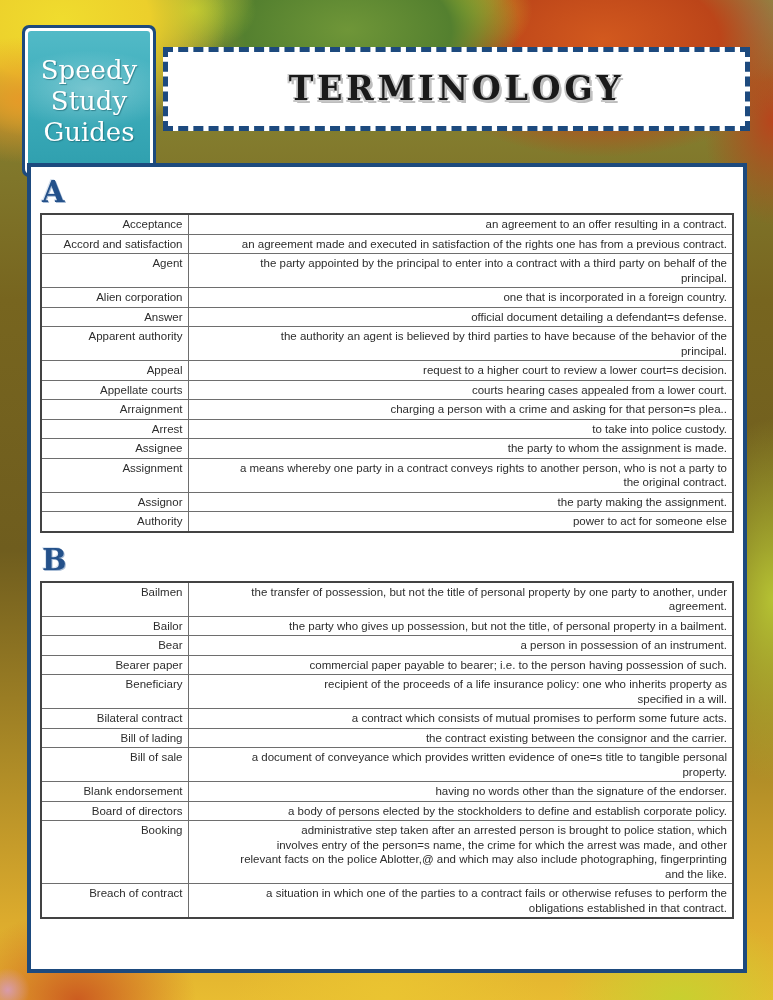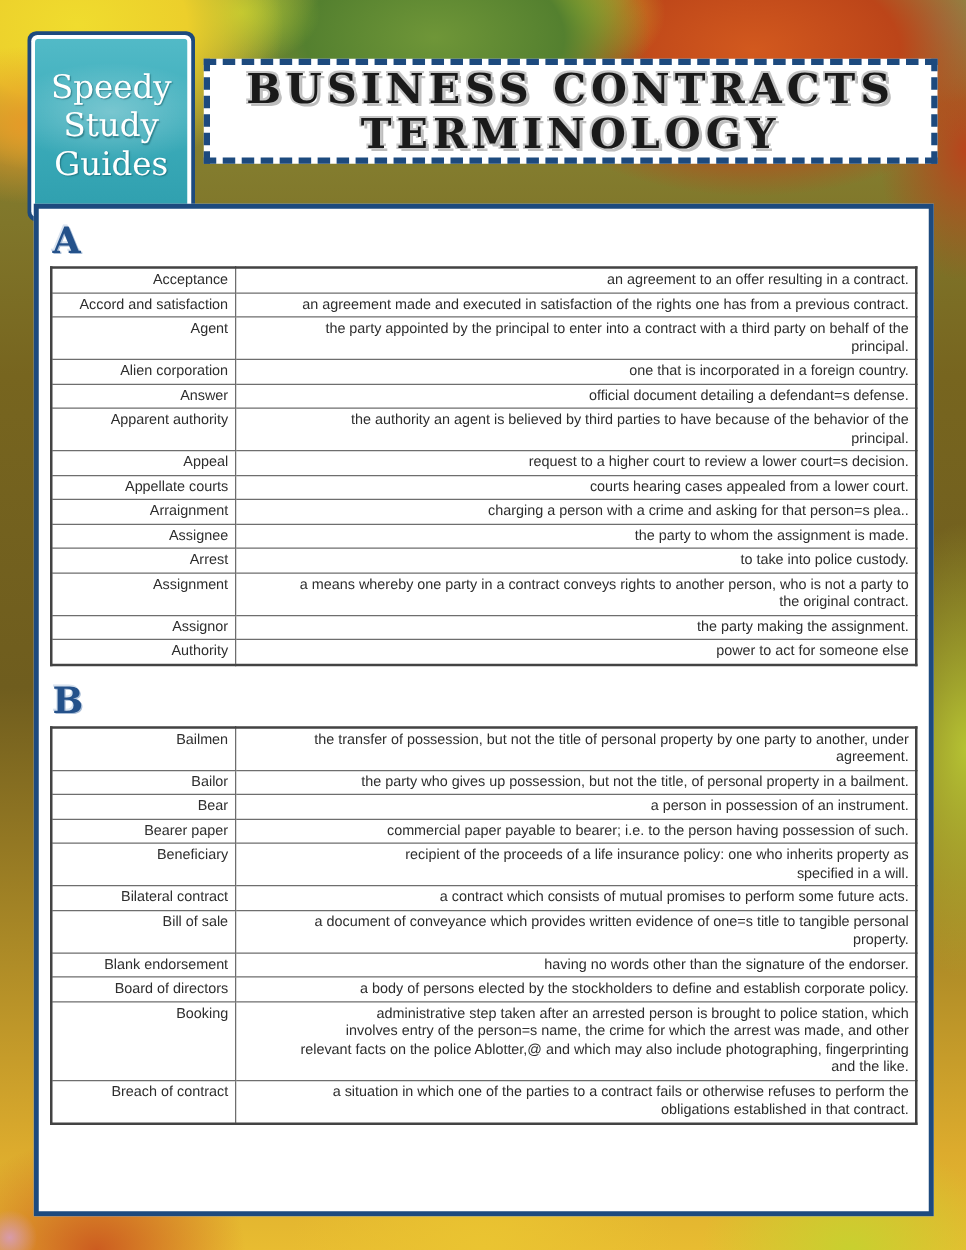--- a/index.html
+++ b/index.html
@@ -93,21 +93,20 @@
   <div class="logo-white">
     <div class="logo-teal">
       <div class="logo-line">Speedy</div>
       <div class="logo-line">Study</div>
       <div class="logo-line">Guides</div>
     </div>
   </div>
 </div>
 
 <div class="title-box">
-  <div class="title-line">BUSINESS CONTRACTS</div>
   <div class="title-line">TERMINOLOGY</div>
 </div>
 
 <div class="panel" id="panel">
   <section class="letter-section">
     <div class="section-letter">A</div>
     <table class="terms-table">
       <tbody>
           <tr>
             <td class="term-cell">Acceptance</td>
@@ -141,26 +140,26 @@
           </tr>
           <tr>
             <td class="term-cell">Appellate courts</td>
             <td class="def-cell">courts hearing cases appealed from a lower court.</td>
           </tr>
           <tr>
             <td class="term-cell">Arraignment</td>
             <td class="def-cell">charging a person with a crime and asking for that person=s plea..</td>
           </tr>
           <tr>
+            <td class="term-cell">Arrest</td>
+            <td class="def-cell">to take into police custody.</td>
+          </tr>
+          <tr>
             <td class="term-cell">Assignee</td>
             <td class="def-cell">the party to whom the assignment is made.</td>
-          </tr>
-          <tr>
-            <td class="term-cell">Arrest</td>
-            <td class="def-cell">to take into police custody.</td>
           </tr>
           <tr>
             <td class="term-cell">Assignment</td>
             <td class="def-cell">a means whereby one party in a contract conveys rights to another person, who is not a party to
 the original contract.</td>
           </tr>
           <tr>
             <td class="term-cell">Assignor</td>
             <td class="def-cell">the party making the assignment.</td>
           </tr>
@@ -194,20 +193,24 @@
             <td class="def-cell">commercial paper payable to bearer; i.e. to the person having possession of such.</td>
           </tr>
           <tr>
             <td class="term-cell">Beneficiary</td>
             <td class="def-cell">recipient of the proceeds of a life insurance policy: one who inherits property as
 specified in a will.</td>
           </tr>
           <tr>
             <td class="term-cell">Bilateral contract</td>
             <td class="def-cell">a contract which consists of mutual promises to perform some future acts.</td>
+          </tr>
+          <tr>
+            <td class="term-cell">Bill of lading</td>
+            <td class="def-cell">the contract existing between the consignor and the carrier.</td>
           </tr>
           <tr>
             <td class="term-cell">Bill of sale</td>
             <td class="def-cell">a document of conveyance which provides written evidence of one=s title to tangible personal
 property.</td>
           </tr>
           <tr>
             <td class="term-cell">Blank endorsement</td>
             <td class="def-cell">having no words other than the signature of the endorser.</td>
           </tr>

